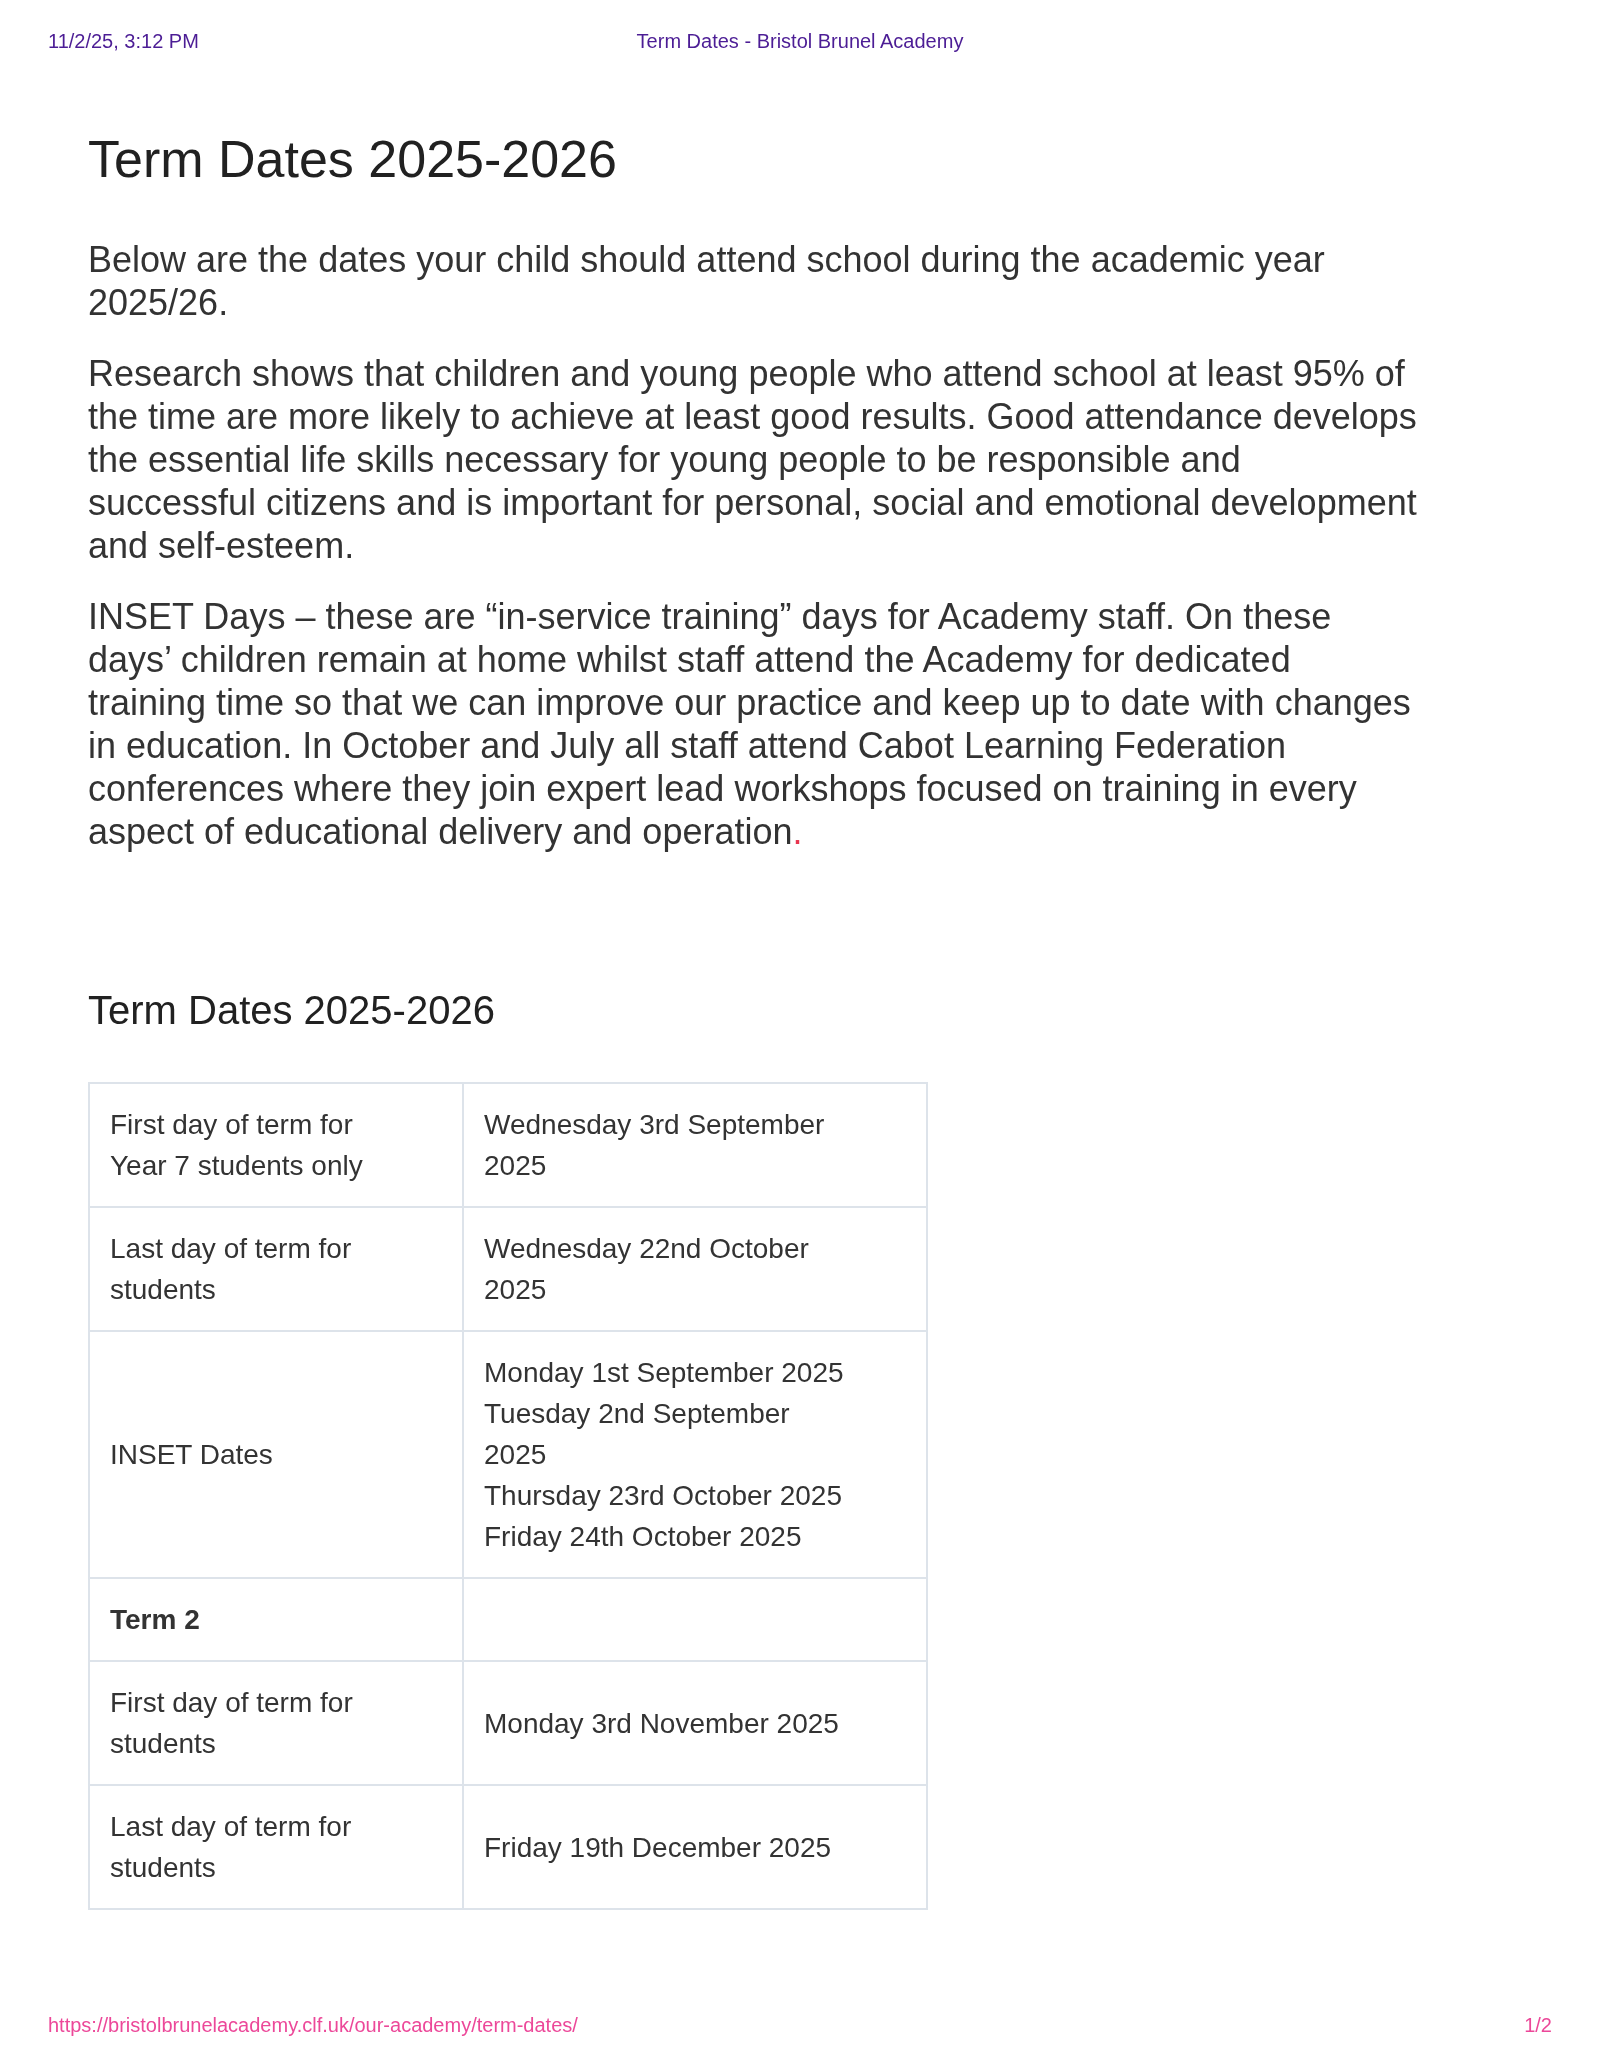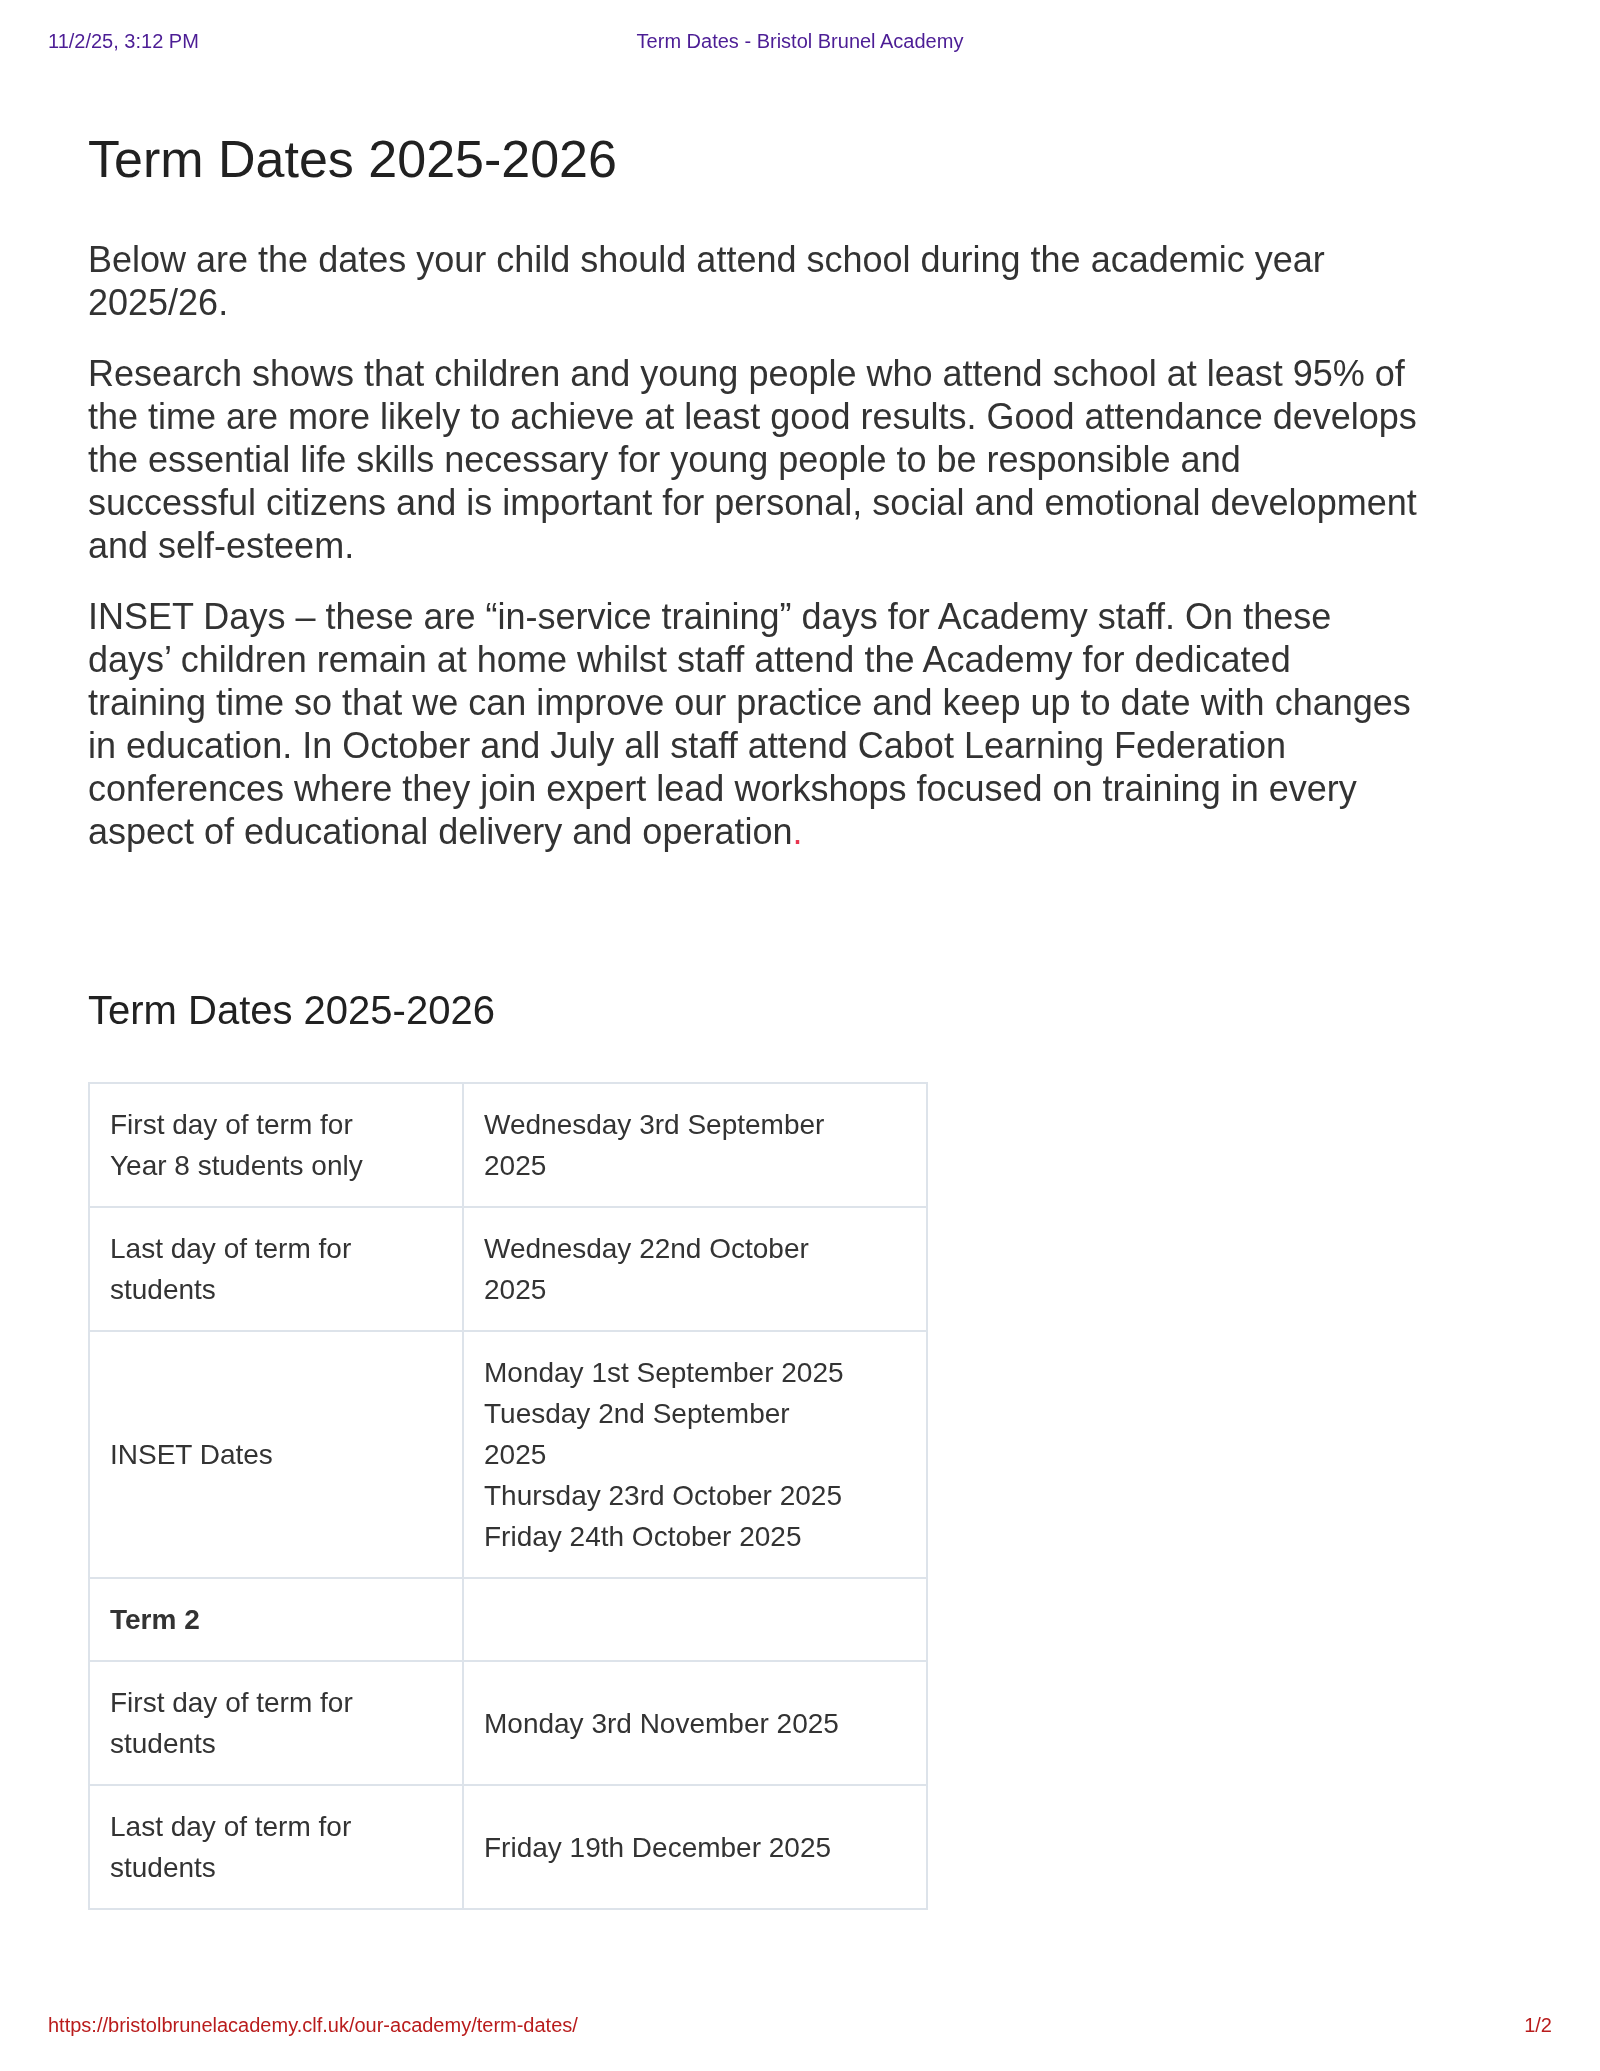--- a/index.html
+++ b/index.html
@@ -90,21 +90,21 @@
   tr.section-row td .cell-inner { max-width: none; }
 
   
   .print-footer {
     position: absolute;
     left: 48px;
     right: 48px;
     top: 2014px;
     height: 26px;
     font-size: 20px;
-    color: #b91c1c;
+    color: #ec4899;
   }
   .print-footer .url {
     position: absolute;
     left: 0;
     top: 0;
     white-space: nowrap;
   }
   .print-footer .page-num {
     position: absolute;
     right: 0;
@@ -128,21 +128,21 @@
   <p>Research shows that children and young people who attend school at least 95% of the time are more likely to achieve at least good results. Good attendance develops the essential life skills necessary for young people to be responsible and successful citizens and is important for personal, social and emotional development and self-esteem.</p>
 
   <p><span>INSET Days – these are “in-service training” days for Academy staff. On these days’ children remain at home whilst staff attend the Academy for dedicated training time so that we can improve our practice and keep up to date with changes in education. In October and July all staff attend Cabot Learning Federation conferences where they join expert lead workshops focused on training in every aspect of educational delivery and operation</span><span class="red-period">.</span></p>
 
   <h2>Term Dates 2025-2026</h2>
 
   <table class="term-table">
     <tbody>
       <tr>
         <td class="col-label">
-            <div class="cell-inner">First day of term for Year 8 students only</div>
+            <div class="cell-inner">First day of term for Year 7 students only</div>
           </td>
         <td class="col-value">
             <div class="cell-inner">Wednesday 3rd September 2025</div>
           </td>
       </tr>
       <tr>
         <td class="col-label">
             <div class="cell-inner">Last day of term for students</div>
           </td>
         <td class="col-value">

